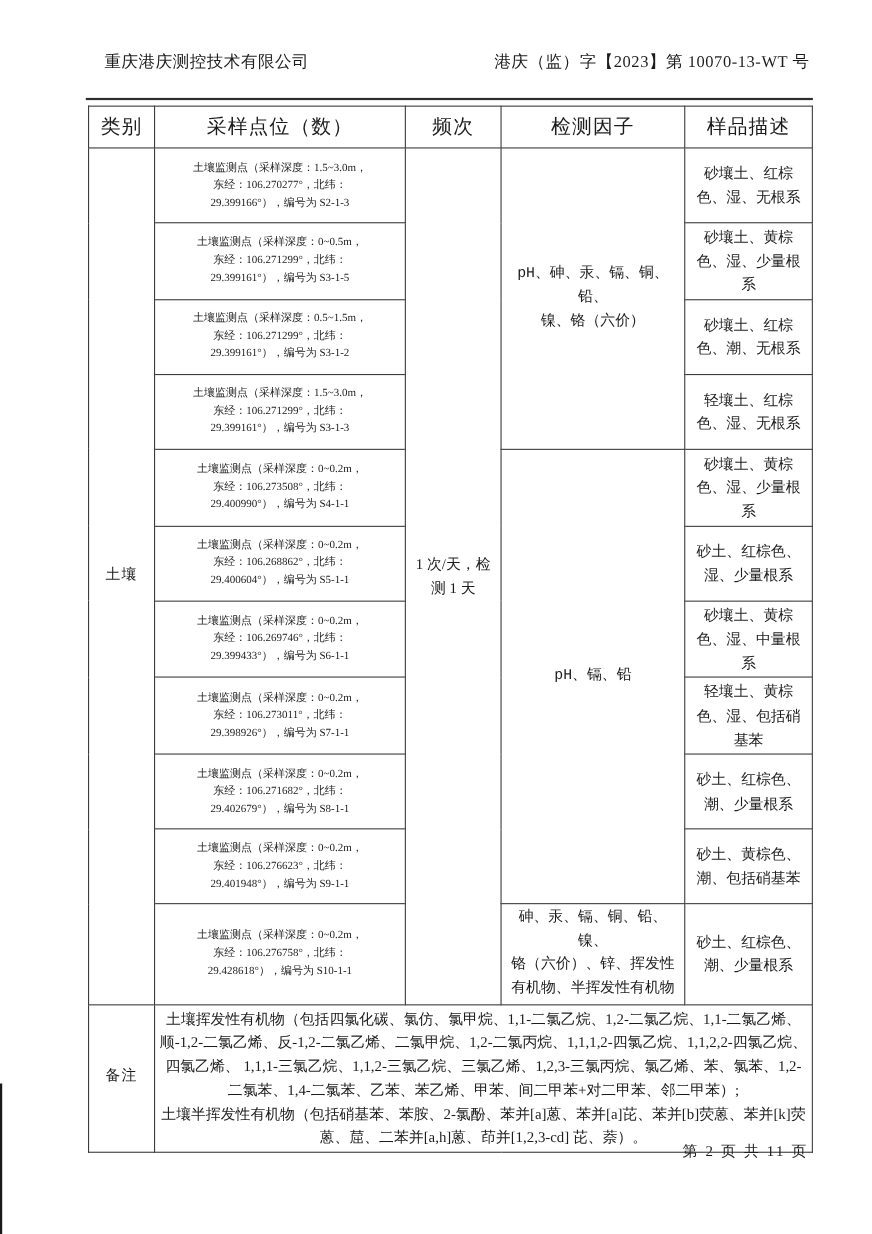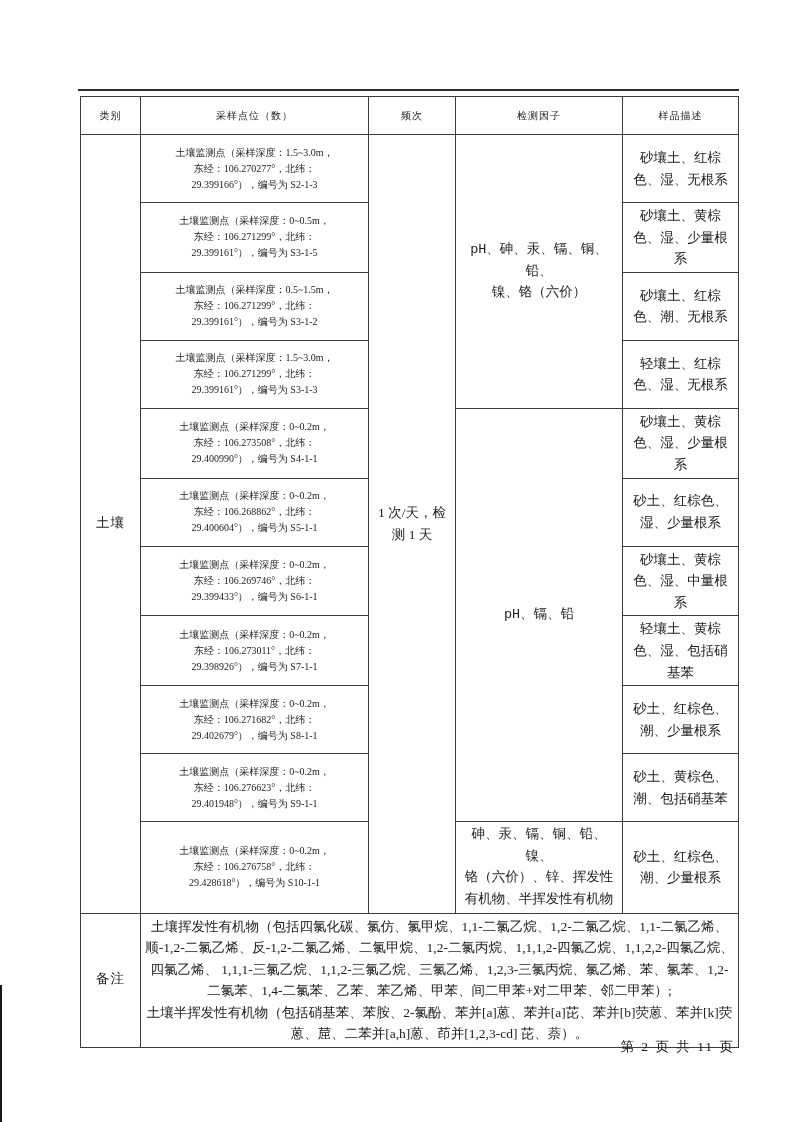--- a/index.html
+++ b/index.html
@@ -43,21 +43,21 @@
     font-size: 13.5px;
   }
   .report-table td, .report-table th {
     border: 1px solid #3c3c3c;
     text-align: center;
     vertical-align: middle;
     font-weight: normal;
     padding: 2px 4px;
     line-height: 1.6;
   }
-  .report-table th { height: 38px; font-size: 10px; letter-spacing: 1px; }
+  .report-table th { height: 38px; font-size: 18px; letter-spacing: 1px; }
   .row-data { height: 68px; }
   .cell-point { white-space: pre-line; font-size: 10px; line-height: 1.72; }
   .cell-factor { white-space: pre-line; line-height: 1.85; font-family: Liberation Mono, monospace; }
   .cell-frequency { white-space: pre-line; line-height: 1.9; }
   .cell-desc { padding: 2px 9px; line-height: 1.62; }
   .cell-category { letter-spacing: 1px; font-family: Liberation Mono, monospace; }
   .cell-remark-body {
     text-align: left;
     padding: 4px 10px;
     line-height: 1.62;
@@ -80,20 +80,24 @@
     width: 2px;
     height: 137px;
     background: #1a1a1a;
   }
 </style>
 </head>
 <body>
 
 <div class="page">
 
+  <div class="doc-header">
+    <span>重庆港庆测控技术有限公司</span>
+    <span>港庆（监）字【2023】第 10070-13-WT 号</span>
+  </div>
 
   <div class="top-rule"></div>
 
   <table class="report-table">
     <colgroup>
       <col style="width:60px">
         <col style="width:228px">
         <col style="width:87px">
         <col style="width:167px">
         <col style="width:116px">

